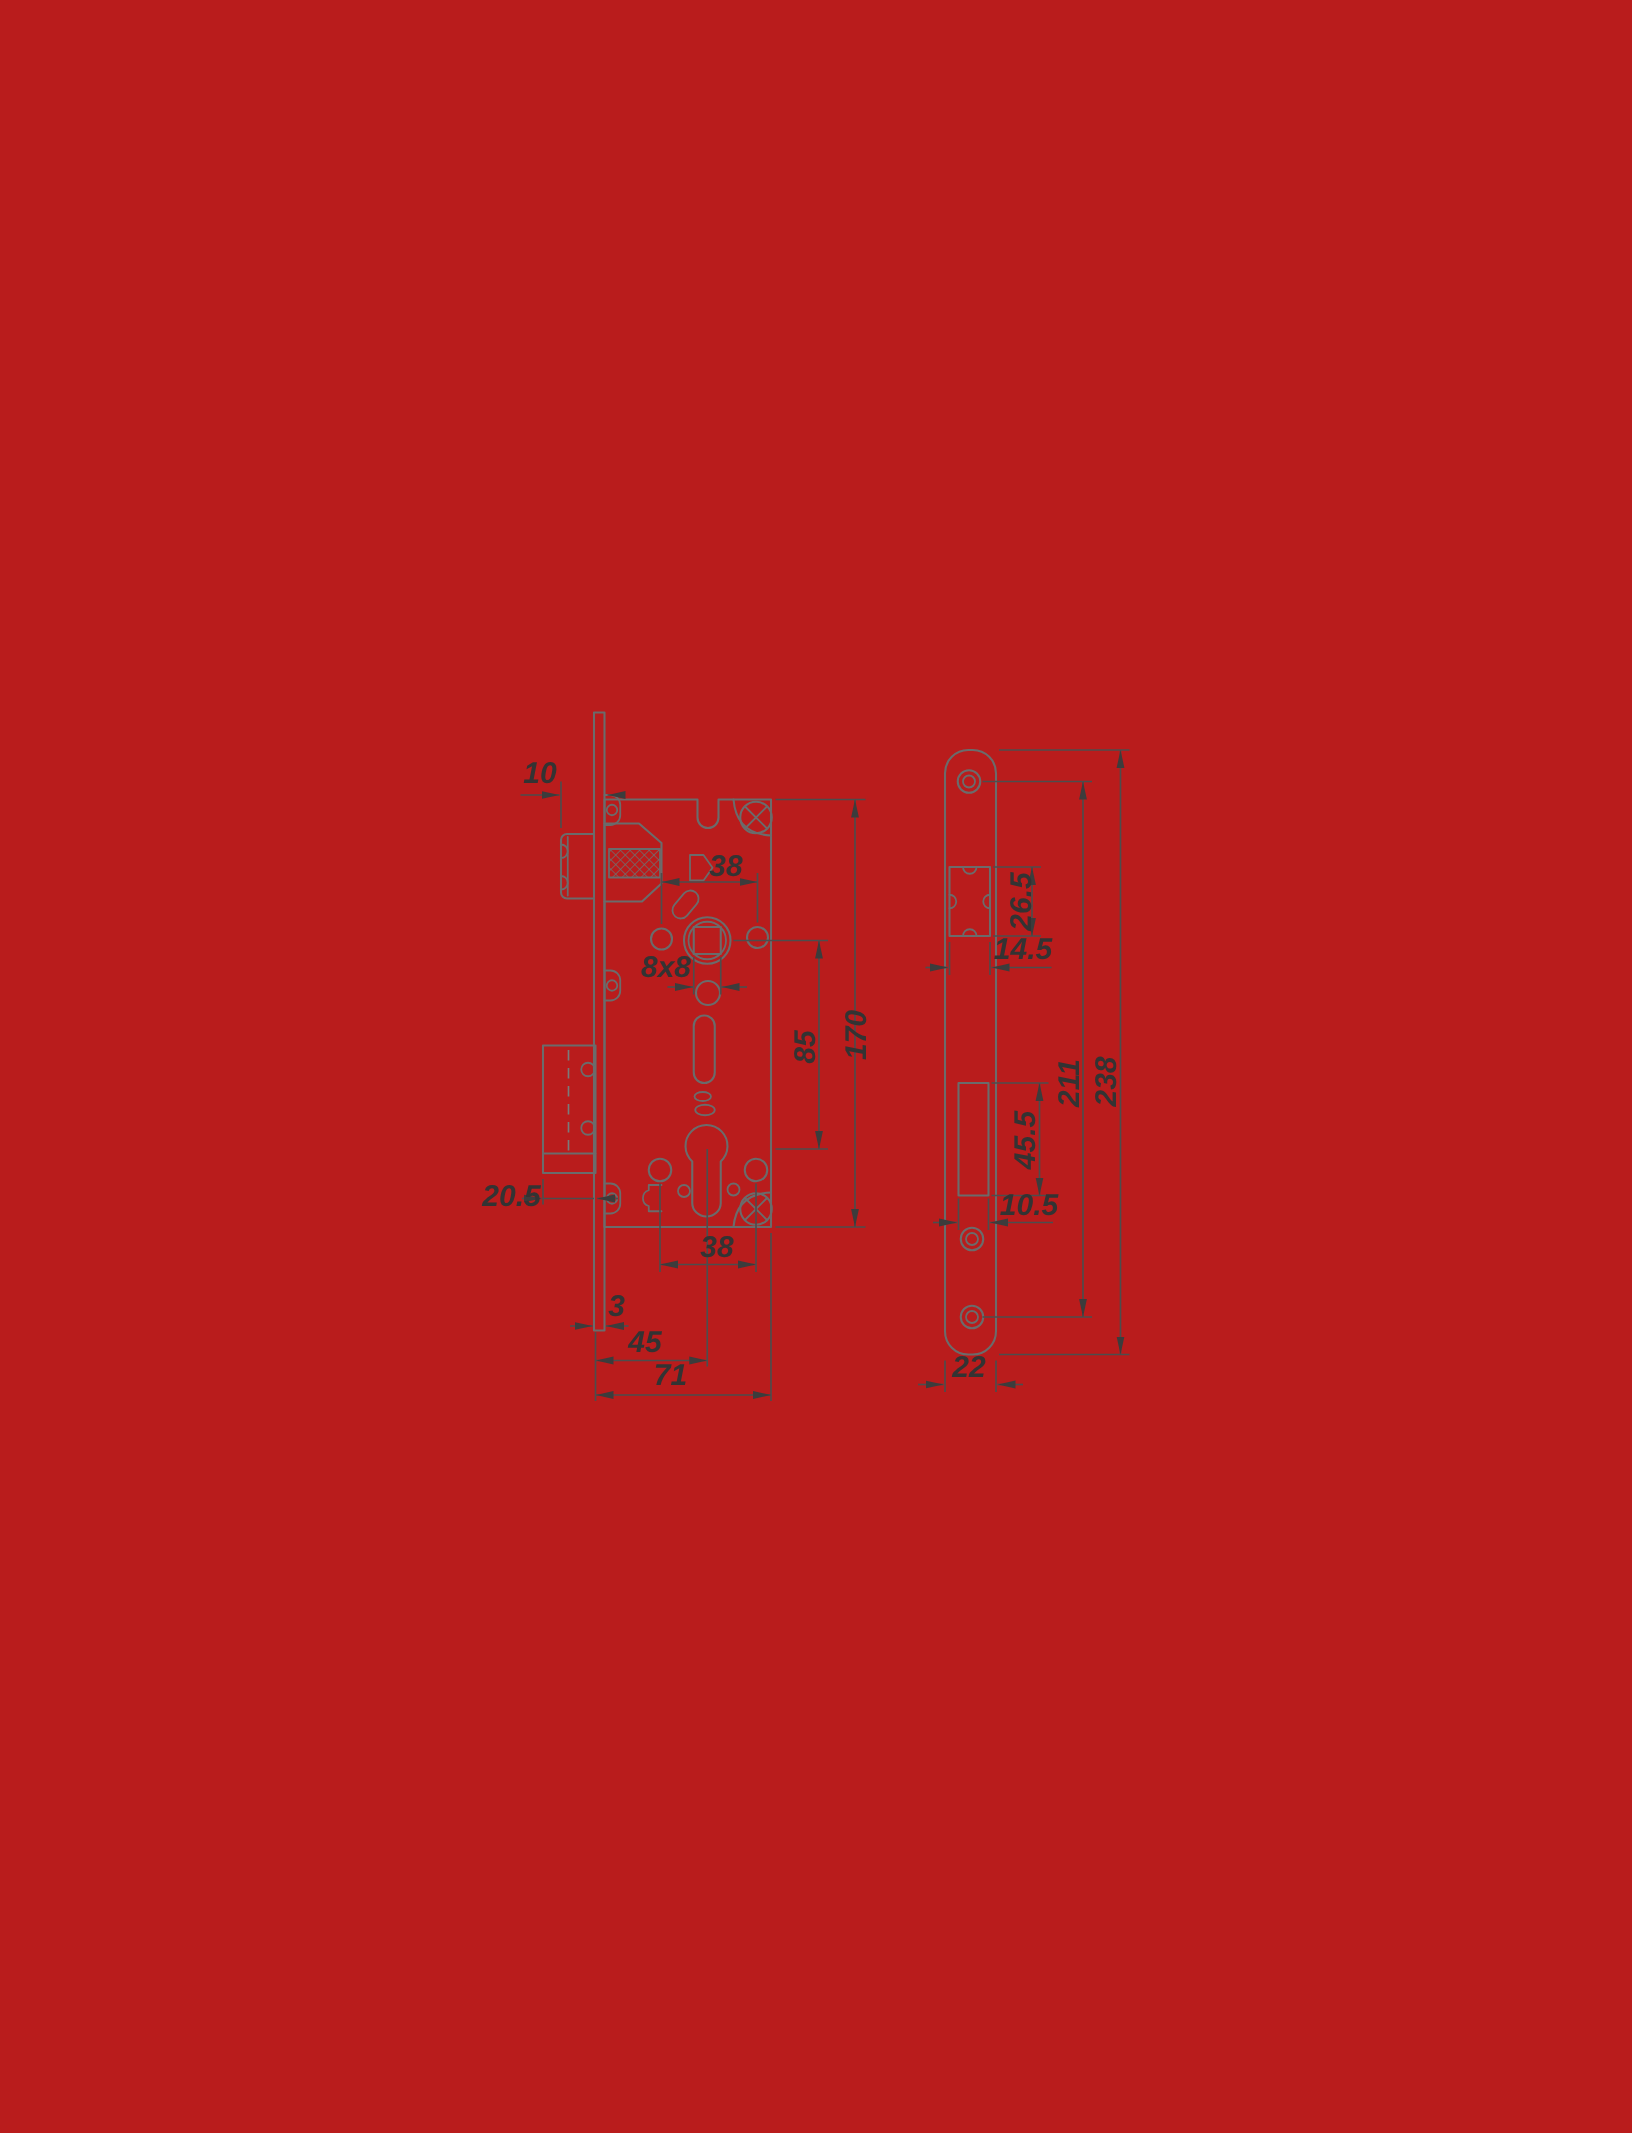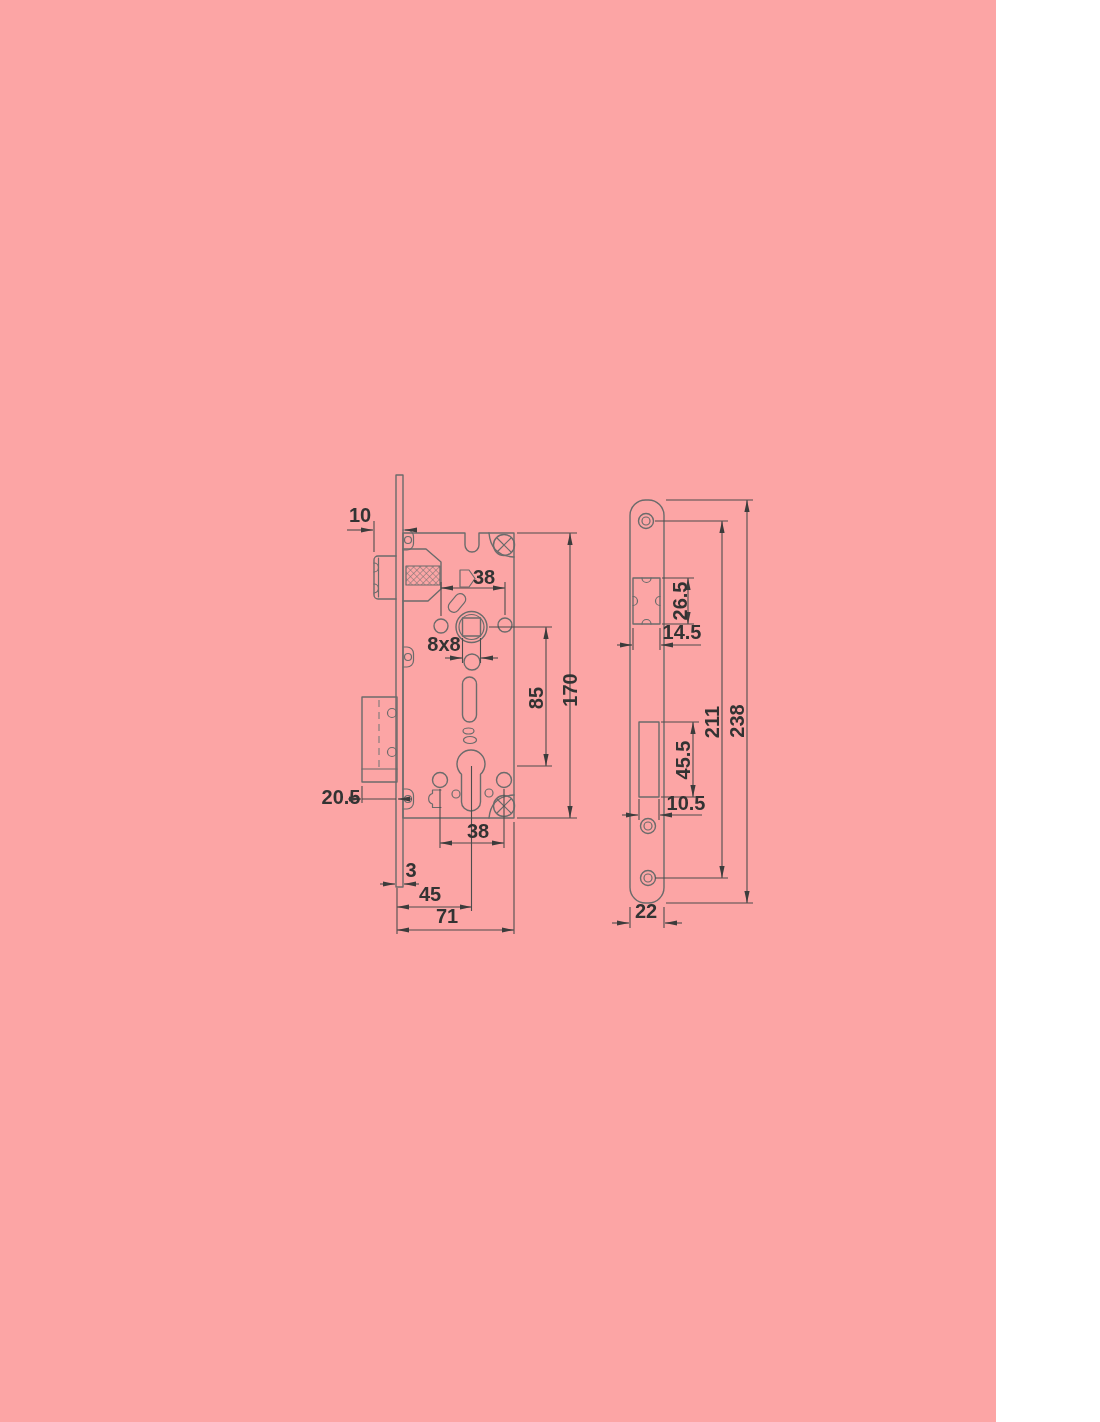--- a/index.html
+++ b/index.html
@@ -1,16 +1,16 @@
 <!DOCTYPE html>
 <html><head>
 <meta charset="utf-8">
 <style>
   html,body { margin:0; padding:0; background:#ffffff; }
-  .canvas { position:relative; width:996px; height:1422px; background:#fca5a5; overflow:hidden; }
+  .canvas { position:relative; width:1088px; height:1422px; background:#b91c1c; overflow:hidden;font-style:italic; }
   svg { display:block; }
   .geo  { fill:none; stroke:#6b6b6b; stroke-width:1.4; stroke-linejoin:round; stroke-linecap:round; }
   .geo2 { fill:none; stroke:#6b6b6b; stroke-width:1.2; stroke-linejoin:round; stroke-linecap:round; }
   .hid  { fill:none; stroke:#7a7a7a; stroke-width:1.1; stroke-dasharray:7 5; }
   .dim  { fill:none; stroke:#4d4d4d; stroke-width:1.1; }
   .lbl  { font-family:"Liberation Sans", sans-serif; font-weight:bold; font-size:20px; fill:#333333; text-anchor:middle; }
 </style>
 </head>
 <body>
 

